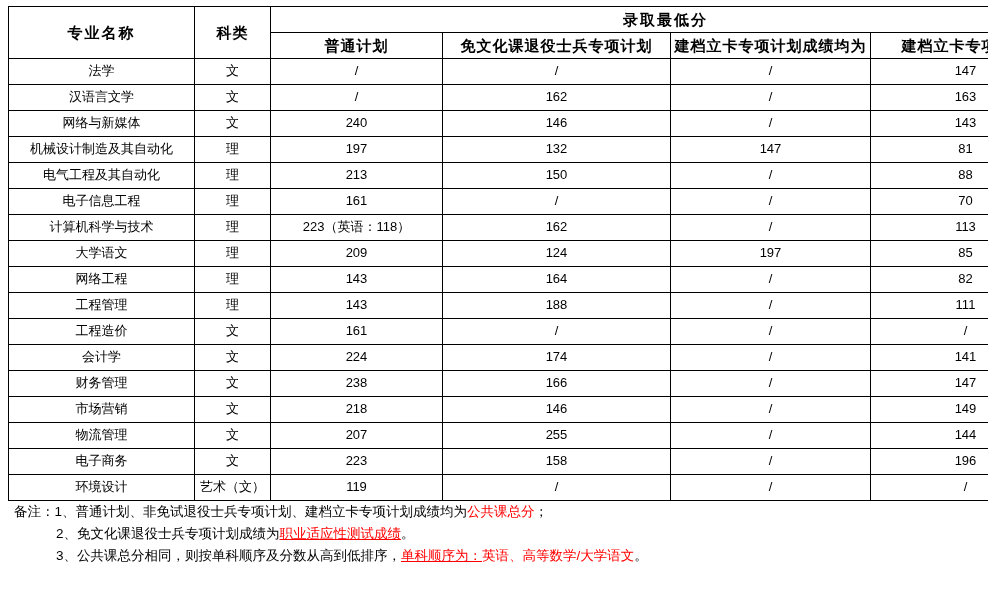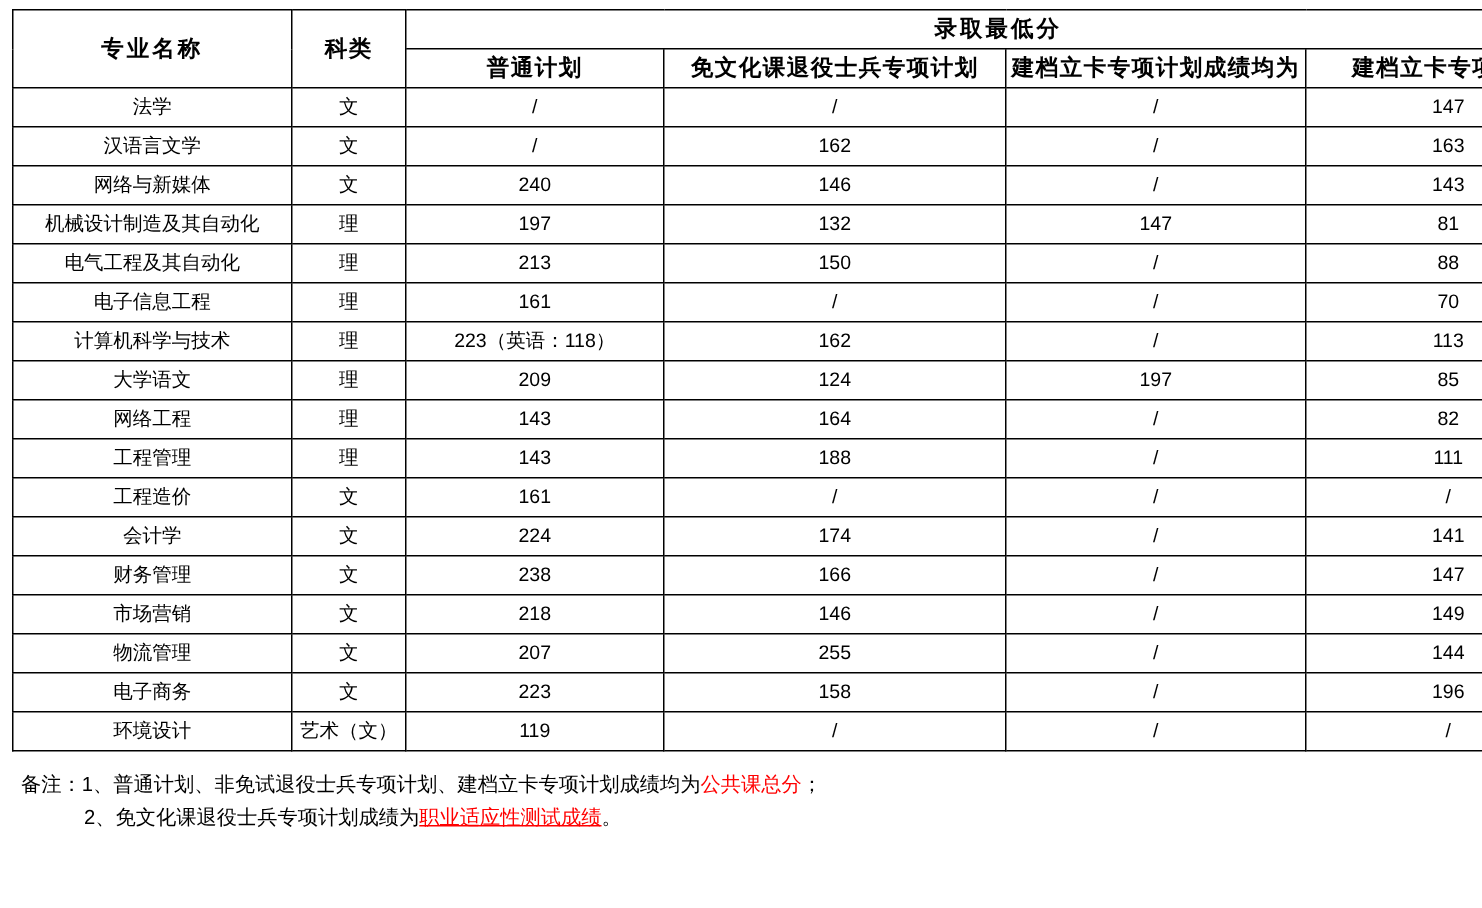--- a/index.html
+++ b/index.html
@@ -66,21 +66,20 @@
     font-size: 13px;
   }
   col.c-major { width: 186px; }
   col.c-cat   { width: 76px; }
   col.c-p1    { width: 172px; }
   col.c-p2    { width: 228px; }
   col.c-p3    { width: 200px; }
   col.c-p4    { width: 190px; }
 
   .notes {
-    margin-top: 11px;
     font-size: 13.5px;
     line-height: 1.62;
     padding-left: 6px;
   }
   .notes .line {
     white-space: nowrap;
   }
   .note-label {
     letter-spacing: 0px;
   }
@@ -258,15 +257,18 @@
       </tbody>
   </table>
 
   <div class="notes">
     <div class="line">
       <span class="note-label">备注：</span><span>1、普通计划、非免试退役士兵专项计划、建档立卡专项计划成绩均为</span><span class="hl-red">公共课总分</span><span>；</span>
     </div>
     <div class="line" style="padding-left:42px;">
       <span>2、免文化课退役士兵专项计划成绩为</span><span class="hl-red hl-under">职业适应性测试成绩</span><span>。</span>
     </div>
+    <div class="line" style="padding-left:42px;">
+      <span>3、公共课总分相同，则按单科顺序及分数从高到低排序，</span><span class="hl-red hl-under">单科顺序为：</span><span class="hl-red">英语、高等数学/大学语文</span><span>。</span>
+    </div>
   </div>
 
 </div>
 
 </body></html>

